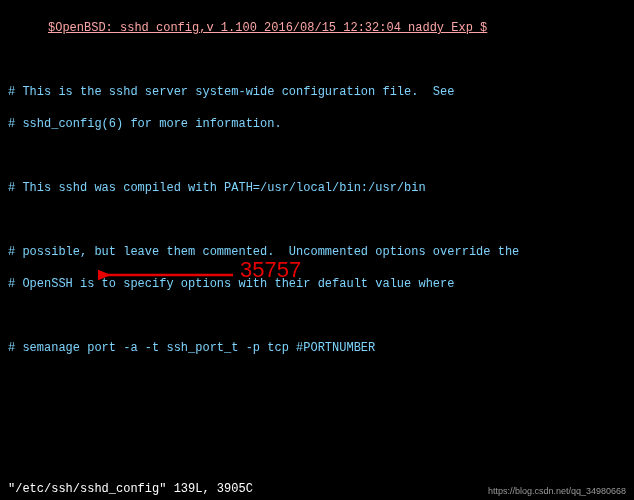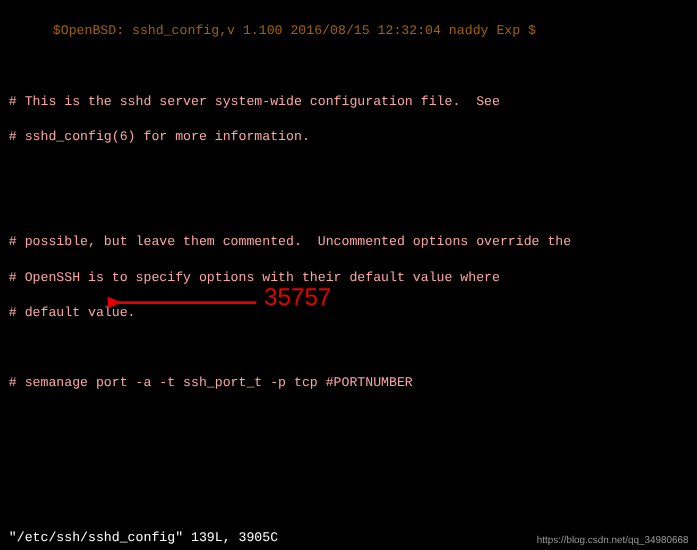--- a/index.html
+++ b/index.html
@@ -16,25 +16,26 @@
       color: #fff;
       position: relative;
       overflow: hidden;
       padding: 4px 8px;
     }
     .terminal {
       white-space: pre;
       line-height: 16px;
     }
     .header-line {
-      color: #a16207;
+      color: #fca5a5;
       padding-left: 40px;
+      text-decoration: underline;
     }
     .line {
-      color: #fca5a5;
+      color: #7dd3fc;
     }
     .annotation {
       position: absolute;
       left: 240px;
       top: 255px;
       color: #e60000;
       font-family: 'Microsoft YaHei', 'SimHei', sans-serif;
       font-size: 22px;
       line-height: 30px;
     }
@@ -61,24 +62,24 @@
   </style>
 </head>
 <body>
 
 <div class="terminal">
 <div class="header-line">$OpenBSD: sshd_config,v 1.100 2016/08/15 12:32:04 naddy Exp $</div>
 <div class="line"> </div>
 <div class="line"># This is the sshd server system-wide configuration file.  See</div>
 <div class="line"># sshd_config(6) for more information.</div>
 <div class="line"> </div>
+<div class="line"># This sshd was compiled with PATH=/usr/local/bin:/usr/bin</div>
 <div class="line"> </div>
 <div class="line"># possible, but leave them commented.  Uncommented options override the</div>
 <div class="line"># OpenSSH is to specify options with their default value where</div>
-<div class="line"># default value.</div>
 <div class="line"> </div>
 <div class="line"># semanage port -a -t ssh_port_t -p tcp #PORTNUMBER</div>
 
 
 
 
 
 
 
 

